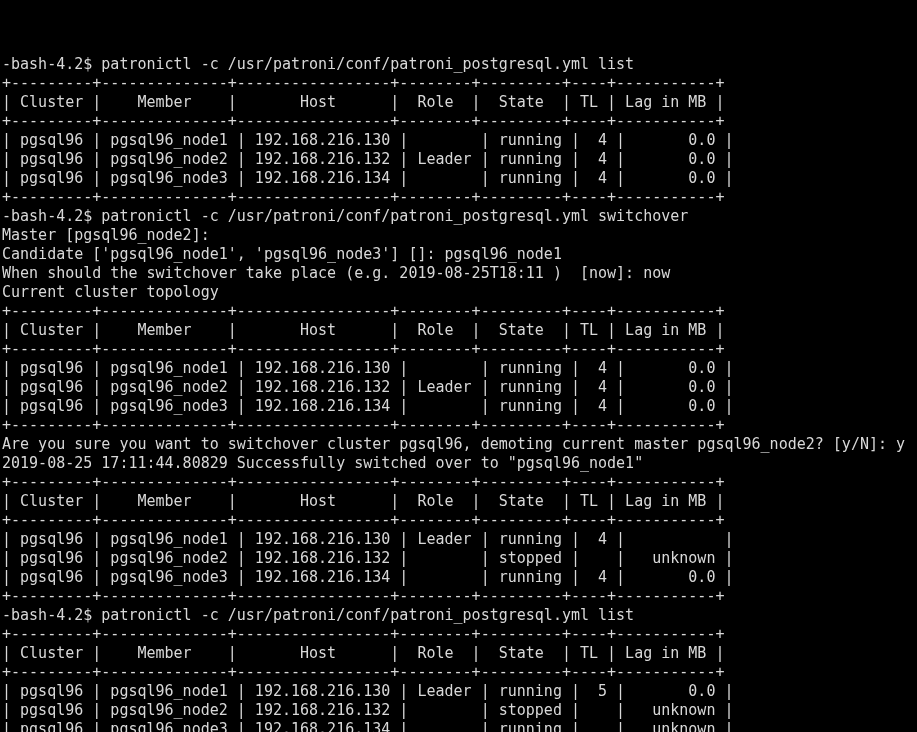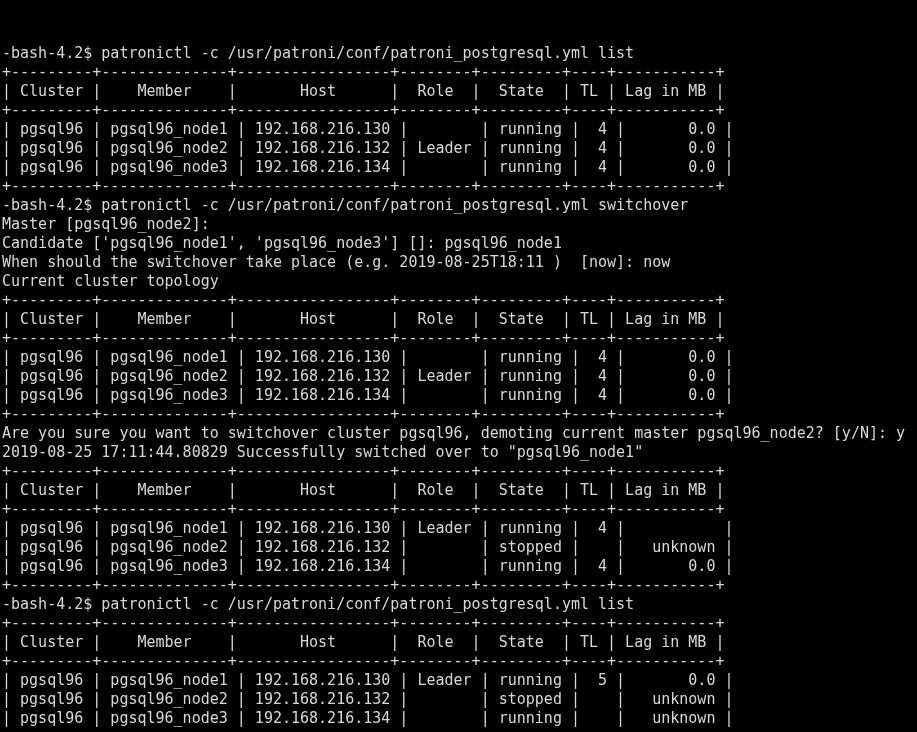--- a/index.html
+++ b/index.html
@@ -15,21 +15,21 @@
     font-family: "DejaVu Sans Mono", "Liberation Mono", monospace;
   }
   #terminal {
     width: 917px;
     height: 732px;
     background: #000000;
     color: #d8d8d8;
     font-family: "DejaVu Sans Mono", "Liberation Mono", monospace;
     font-size: 15px;
     line-height: 19px;
-    padding: 6px 0 0 2px;
+    padding: 17px 0 0 2px;
     box-sizing: border-box;
     white-space: pre;
     letter-spacing: 0px;
     cursor: text;
     overflow: hidden;
   }
   .line {
     display: block;
     height: 19px;
     white-space: pre;

